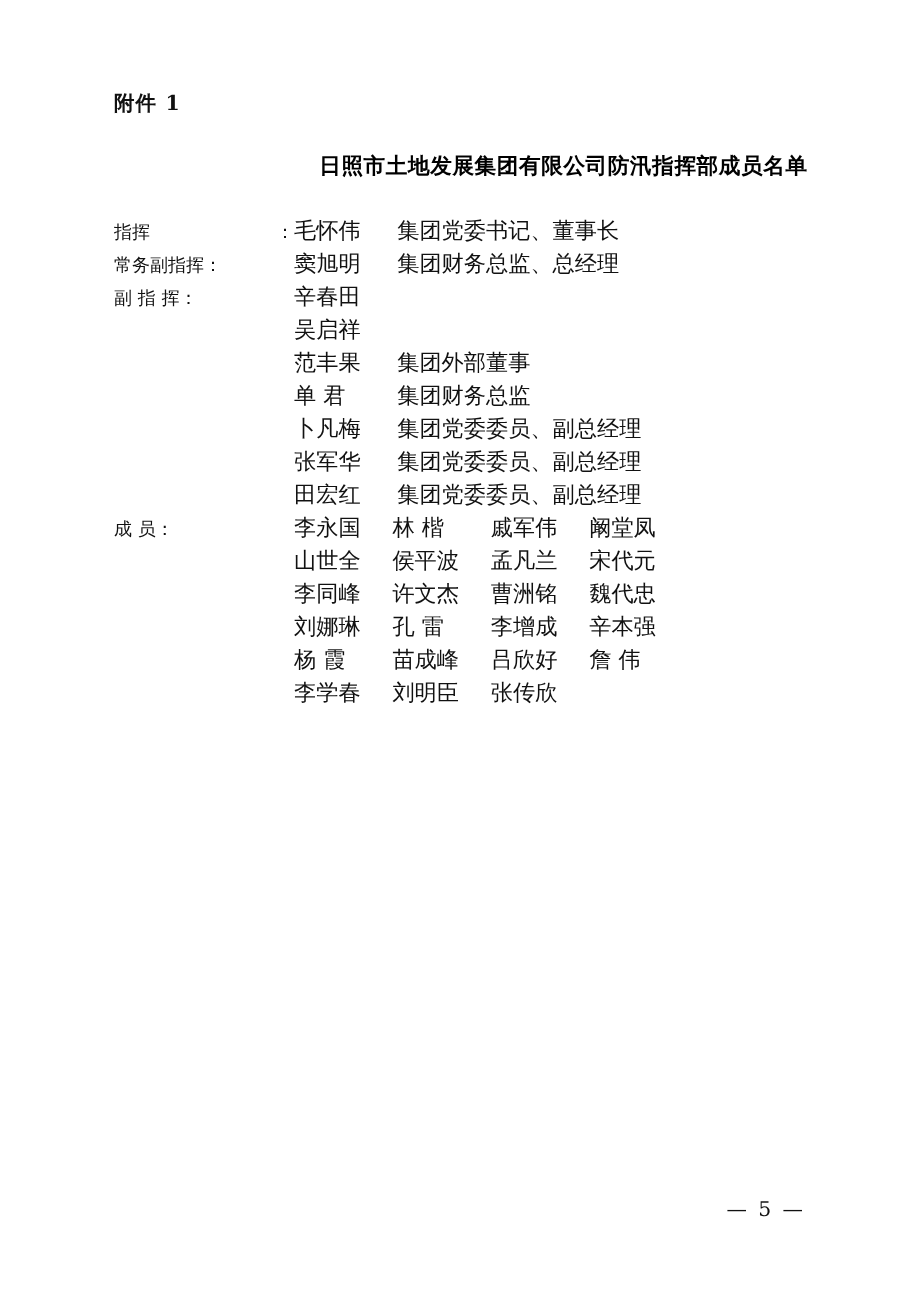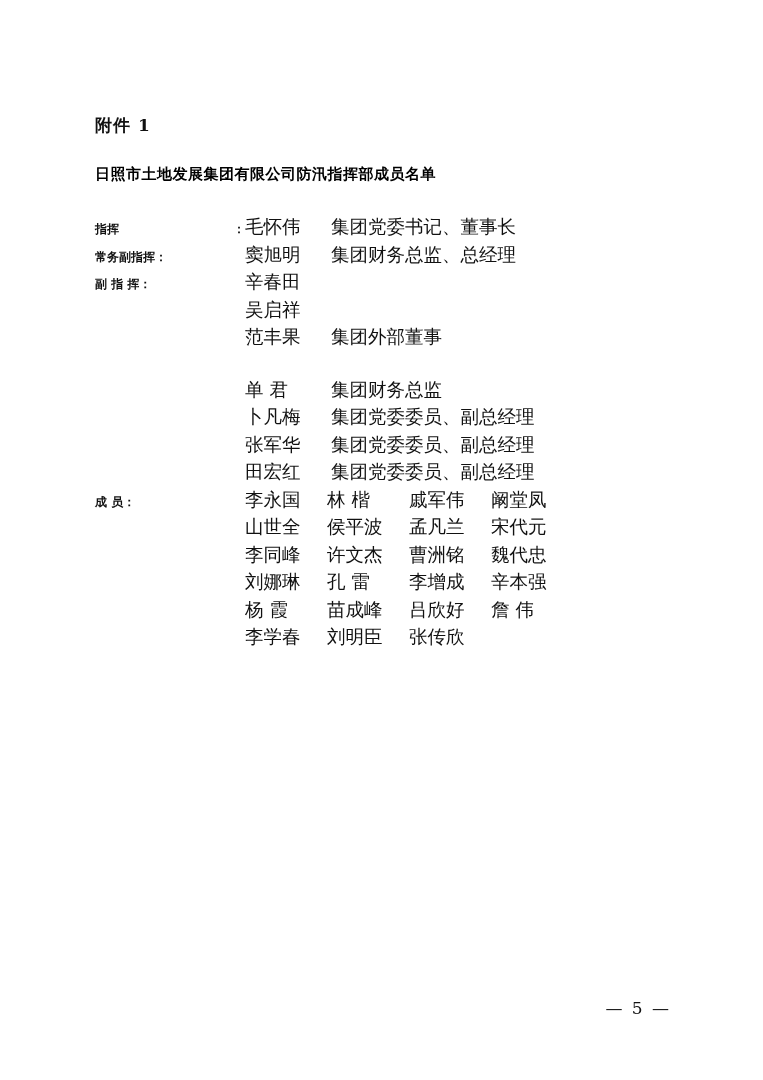--- a/index.html
+++ b/index.html
@@ -15,73 +15,72 @@
     color: #111111;
     overflow: hidden;
   }
   .page {
     position: absolute;
     left: 0;
     top: 0;
     width: 763px;
     height: 1080px;
     box-sizing: border-box;
-    padding: 114px 90px 40px 95px;
+    padding: 75px 90px 40px 95px;
   }
   .attachment-label {
     font-family: "DejaVu Serif", "Liberation Serif", serif;
     font-size: 17px;
     font-weight: bold;
     letter-spacing: 1px;
     margin: 0 0 28px 0;
   }
   .doc-title {
     font-family: "DejaVu Serif", "Liberation Serif", serif;
-    font-size: 15px;
+    font-size: 18px;
     font-weight: bold;
     letter-spacing: 0.5px;
-    text-align: left;
+    text-align: right;
     margin: 0 0 34px 0;
     color: #000;
   }
   .roster {
     font-size: 18.5px;
     line-height: 1.0;
   }
   .row {
     display: flex;
     align-items: baseline;
     margin-bottom: 9px;
   }
   .role {
     width: 150px;
     flex: 0 0 150px;
-    font-weight: bold;
-    font-size: 12px;
+    font-weight: normal;
+    font-size: 15px;
     letter-spacing: 0px;
     white-space: nowrap;
   }
   .role.spaced {
     display: flex;
     justify-content: space-between;
   }
   .role.spaced .colon {
     margin-left: 0;
   }
   .name {
     width: 86px;
     flex: 0 0 86px;
     white-space: nowrap;
   }
   .name.spaced {
     display: flex;
     justify-content: space-between;
     padding-right: 10px;
     box-sizing: border-box;
-    margin-top: 25px;
   }
   .title-text {
     white-space: nowrap;
   }
   .members-row .mcell {
     width: 82px;
     flex: 0 0 82px;
     white-space: nowrap;
   }
   .members-row .mcell.spaced {

